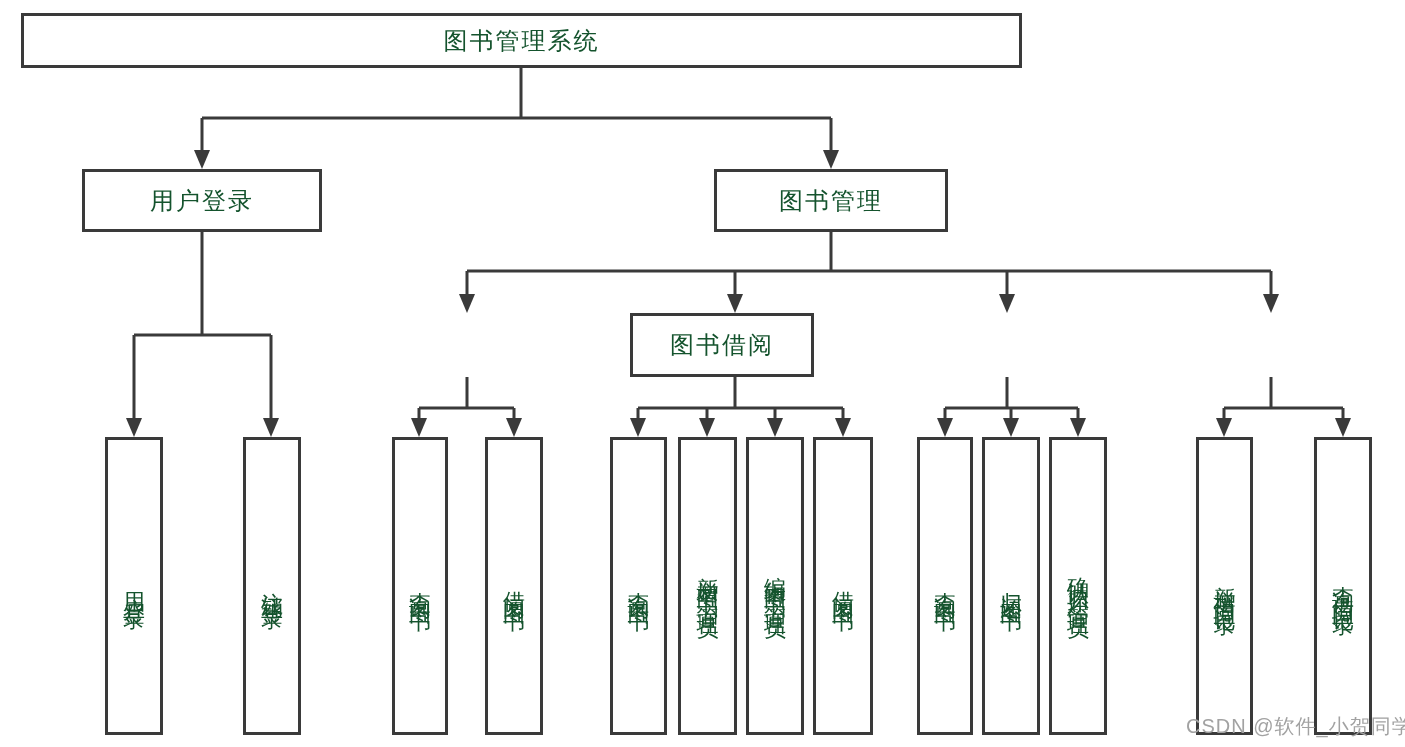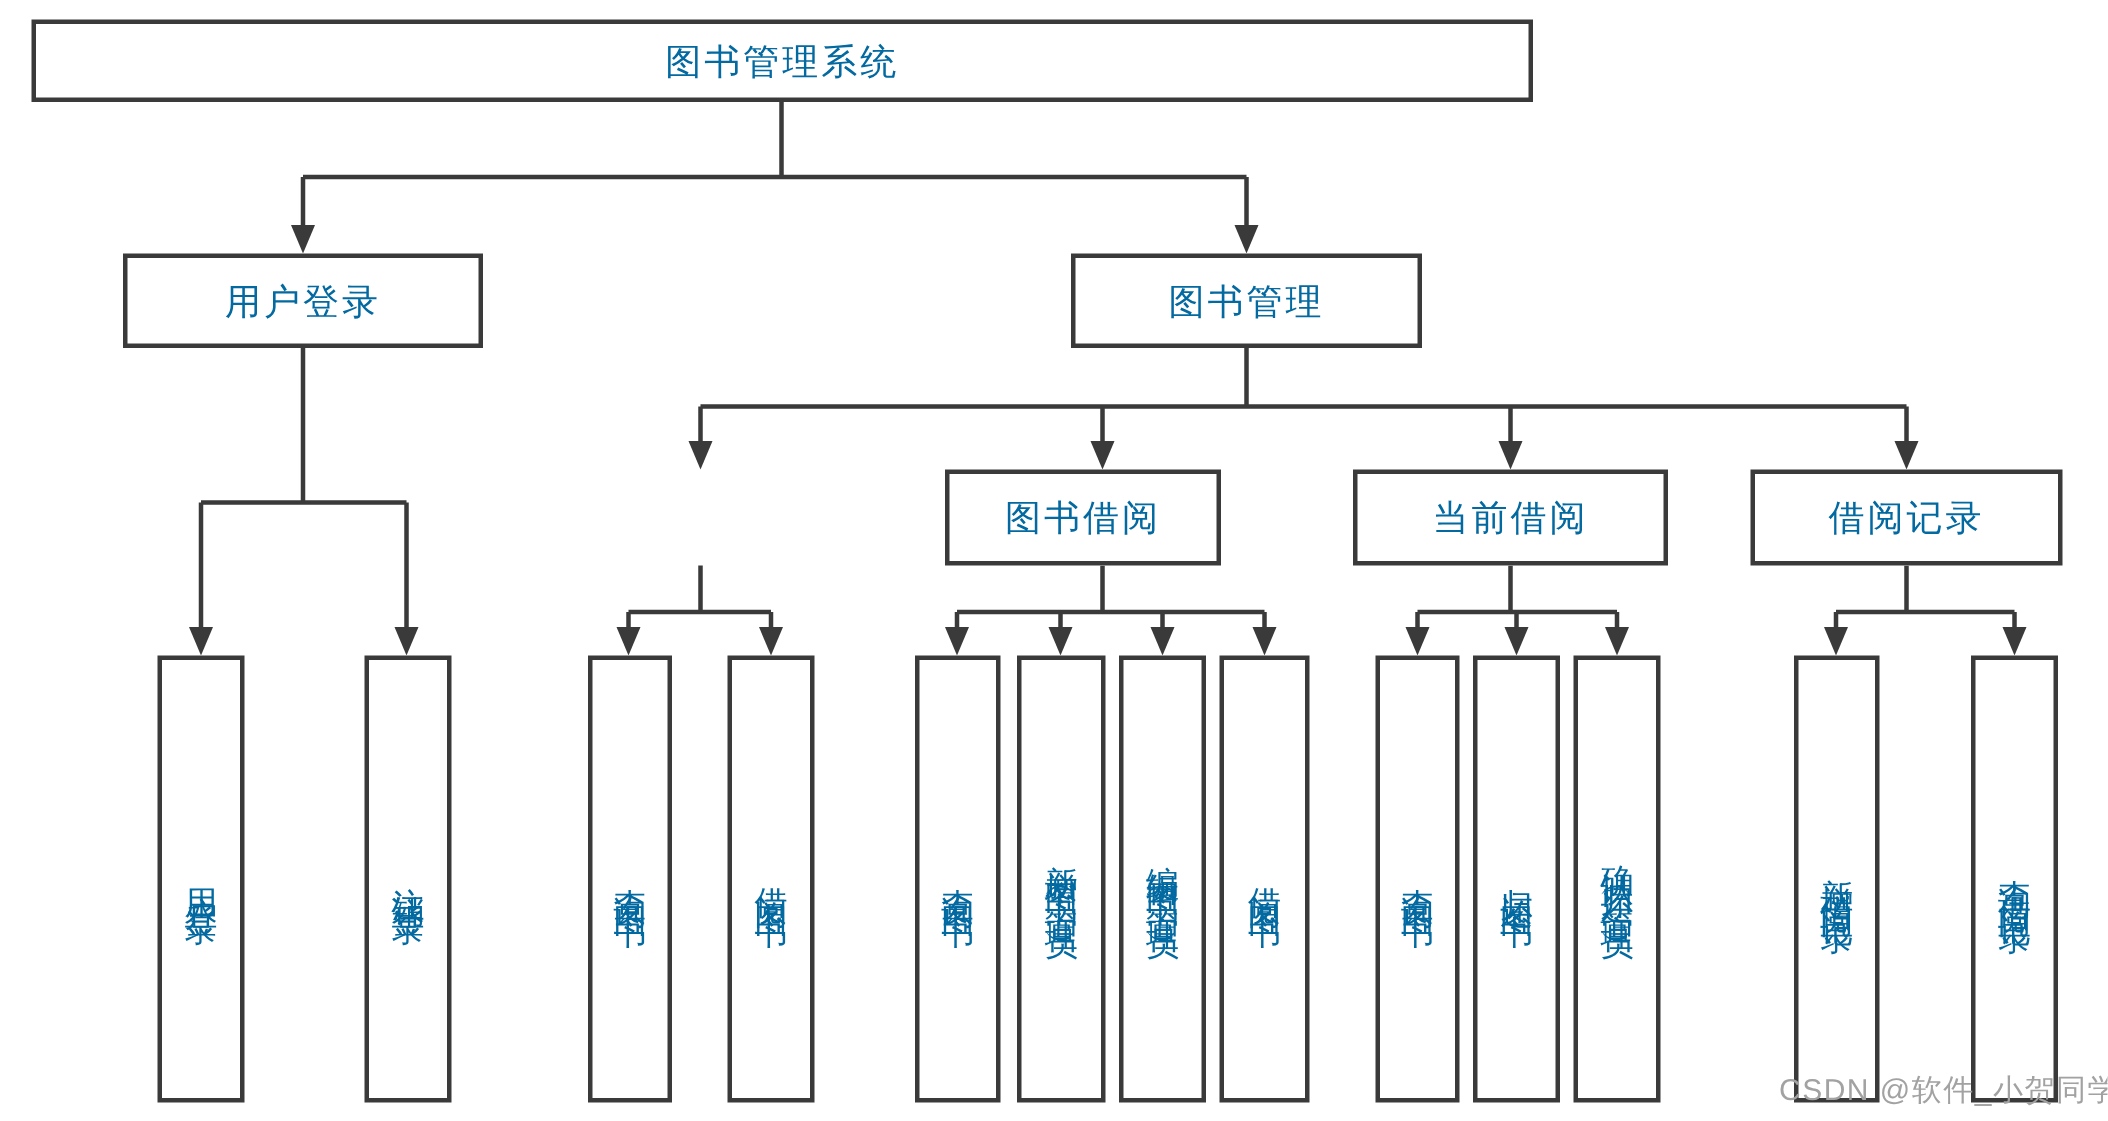--- a/index.html
+++ b/index.html
@@ -21,21 +21,21 @@
     pointer-events: none;
   }
   .node {
     position: absolute;
     box-sizing: border-box;
     background: #ffffff;
     border: 3px solid #3a3a3a;
     display: flex;
     align-items: center;
     justify-content: center;
-    color: #0369a1;
+    color: #14532d;
   }
   .hbox {
     font-size: 24px;
     letter-spacing: 2px;
     white-space: nowrap;
   }
   .vbox {
     font-size: 22px;
     writing-mode: vertical-rl;
     text-orientation: mixed;
@@ -96,22 +96,20 @@
       <polygon points="1335,418 1351,418 1343,437"></polygon>
     </g>
   </svg>
 
   <div class="node hbox" style="left:21px; top:13px; width:1001px; height:55px;">图书管理系统</div>
 
   <div class="node hbox" style="left:82px; top:169px; width:240px; height:63px;">用户登录</div>
   <div class="node hbox" style="left:714px; top:169px; width:234px; height:63px;">图书管理</div>
 
   <div class="node hbox" style="left:630px; top:313px; width:184px; height:64px;">图书借阅</div>
-  <div class="node hbox" style="left:902px; top:313px; width:210px; height:64px;">当前借阅</div>
-  <div class="node hbox" style="left:1167px; top:313px; width:208px; height:64px;">借阅记录</div>
 
   <div class="node vbox" style="left:105px; top:437px; width:58px; height:298px;">用户登录</div>
   <div class="node vbox" style="left:243px; top:437px; width:58px; height:298px;">注销登录</div>
 
   <div class="node vbox" style="left:392px; top:437px; width:56px; height:298px;">查询图书</div>
   <div class="node vbox" style="left:485px; top:437px; width:58px; height:298px;">借阅图书</div>
 
   <div class="node vbox" style="left:610px; top:437px; width:57px; height:298px;">查询图书</div>
   <div class="node vbox" style="left:678px; top:437px; width:59px; height:298px;">新增图书（管理员）</div>
   <div class="node vbox" style="left:746px; top:437px; width:58px; height:298px;">编辑图书（管理员）</div>

